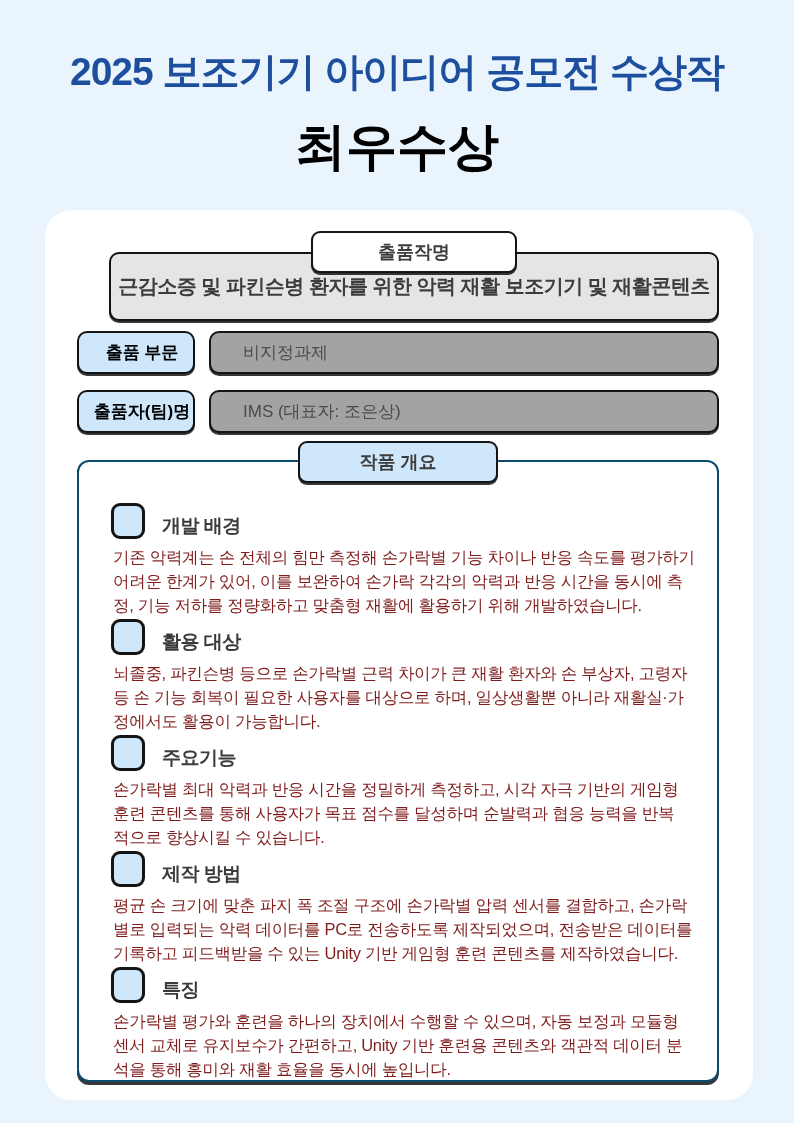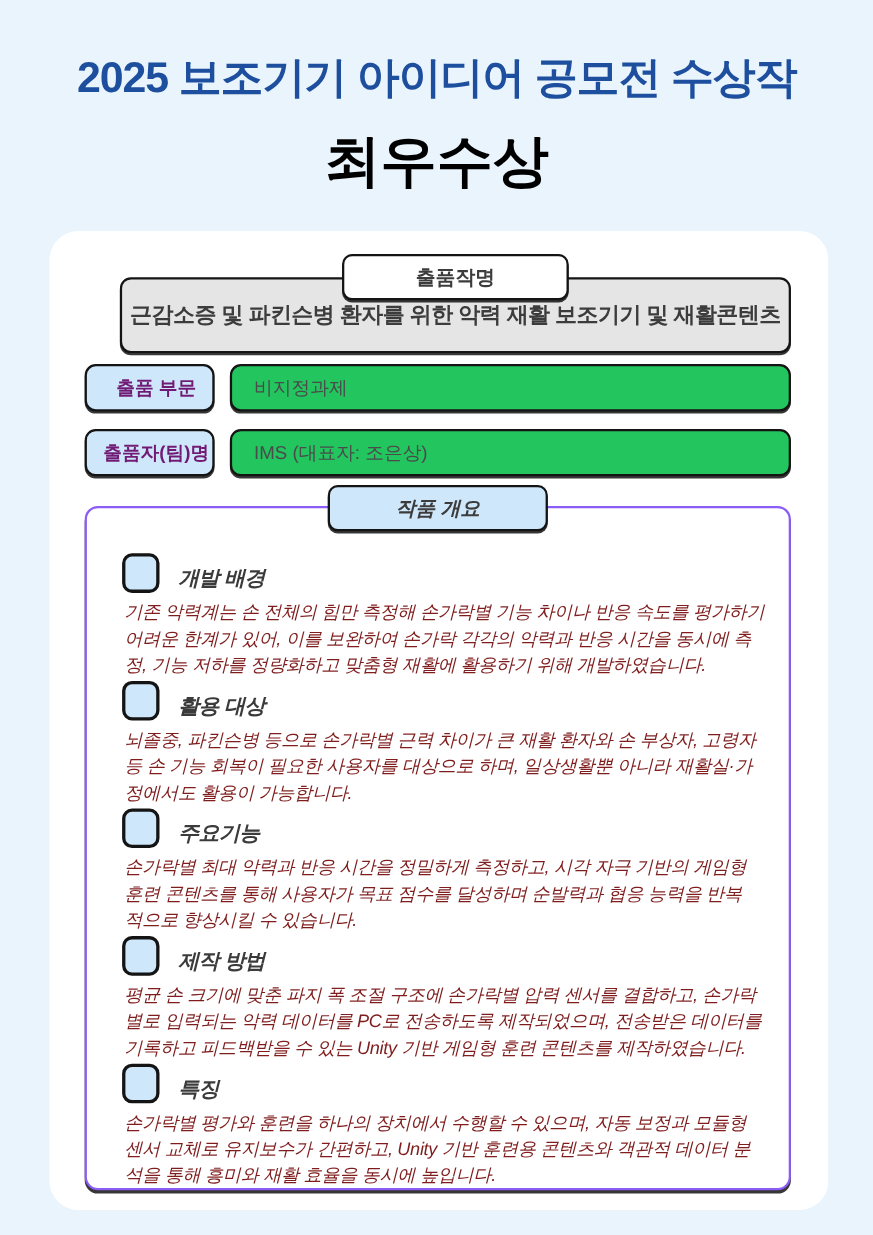--- a/index.html
+++ b/index.html
@@ -88,50 +88,49 @@
     height: 43px;
     background: #cfe7fa;
     border: 2px solid #141414;
     border-radius: 10px;
     box-shadow: 0 2px 0 rgba(20,20,20,0.85);
     display: flex;
     align-items: center;
     justify-content: center;
     font-size: 17px;
     font-weight: 800;
-    color: #701a75;
+    color: #000000;
     flex-shrink: 0;
     padding-left: 12px;
   }
   .field-value {
     flex: 1;
     height: 43px;
     margin-left: 14px;
-    background: #22c55e;
+    background: #a3a3a3;
     border: 2px solid #141414;
     border-radius: 10px;
     box-shadow: 0 2px 0 rgba(20,20,20,0.85);
     display: flex;
     align-items: center;
-    padding-left: 20px;
+    padding-left: 32px;
     font-size: 17px;
     color: #4b4b4b;
   }
 
   
   .overview-box {
     position: relative;
     margin-top: 27px;
     height: 622px;
-    border: 2px solid #8b5cf6;
+    border: 2px solid #0c4a6e;
     border-radius: 12px;
     box-shadow: 0 3px 0 rgba(20,20,20,0.85);
     background: #ffffff;
     padding: 41px 20px 0 32px;
-    font-style: italic;
   }
   .overview-box .floating-label {
     background: #cfe7fa;
     width: 200px;
     height: 42px;
   }
 
   .overview-section { margin-bottom: 2px; }
   .section-header { display: flex; align-items: flex-end; }
   .section-bullet {

